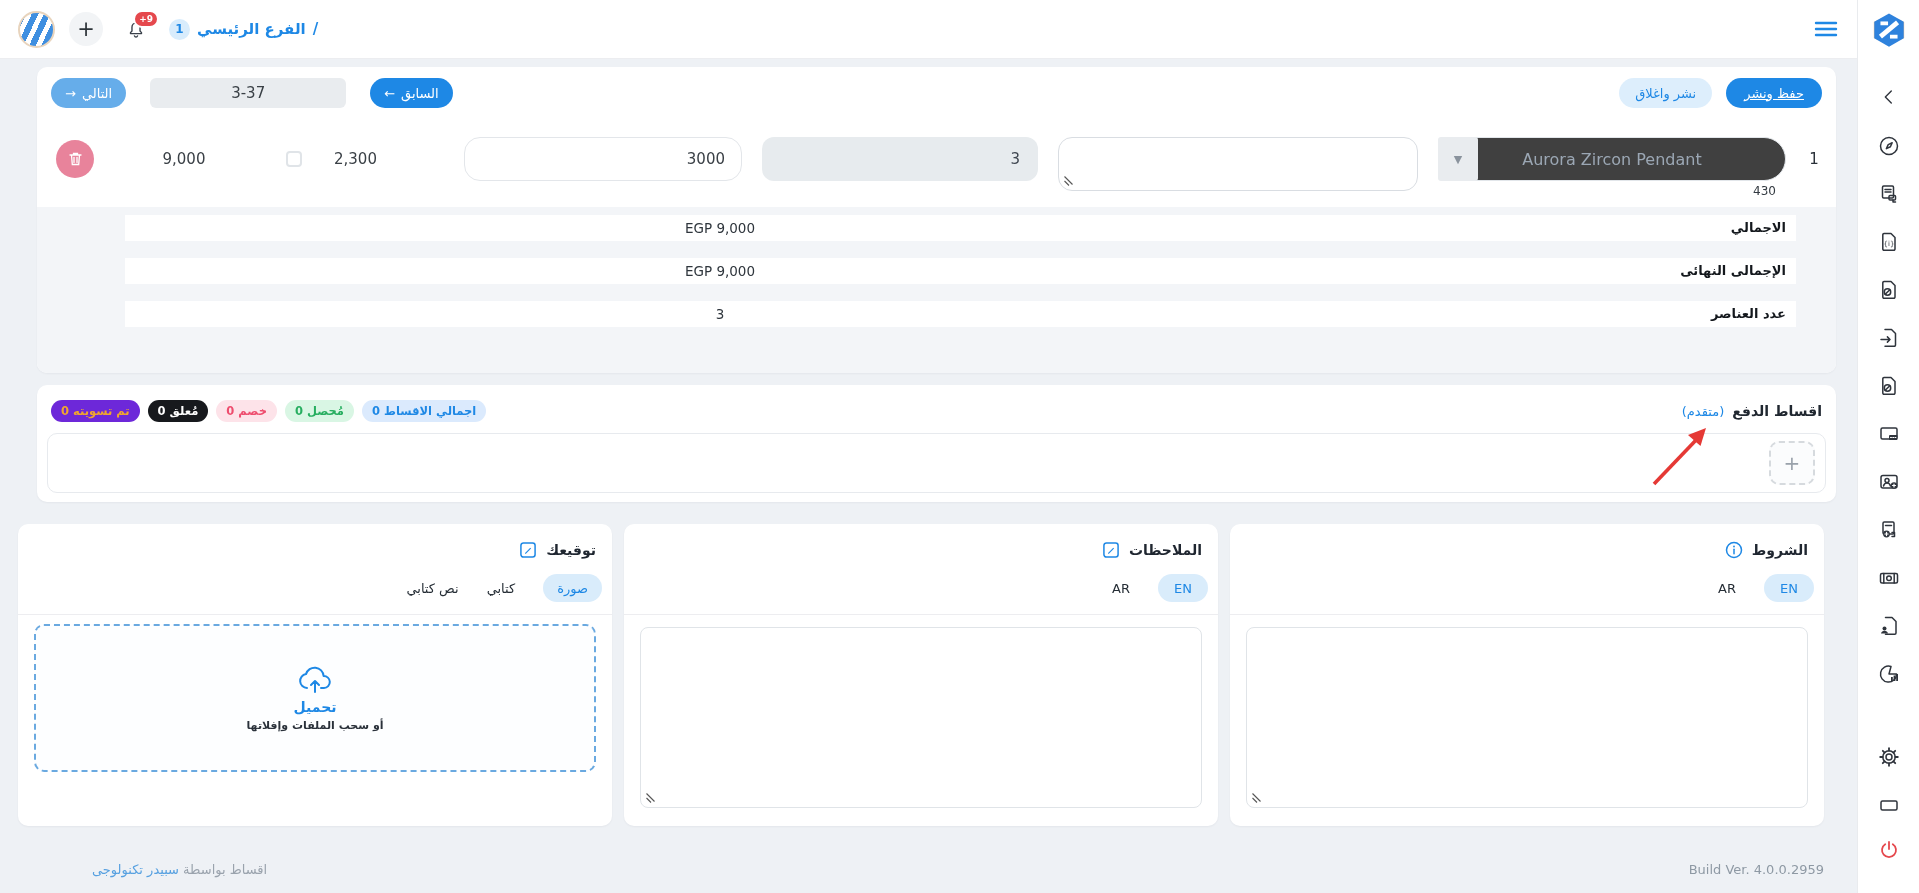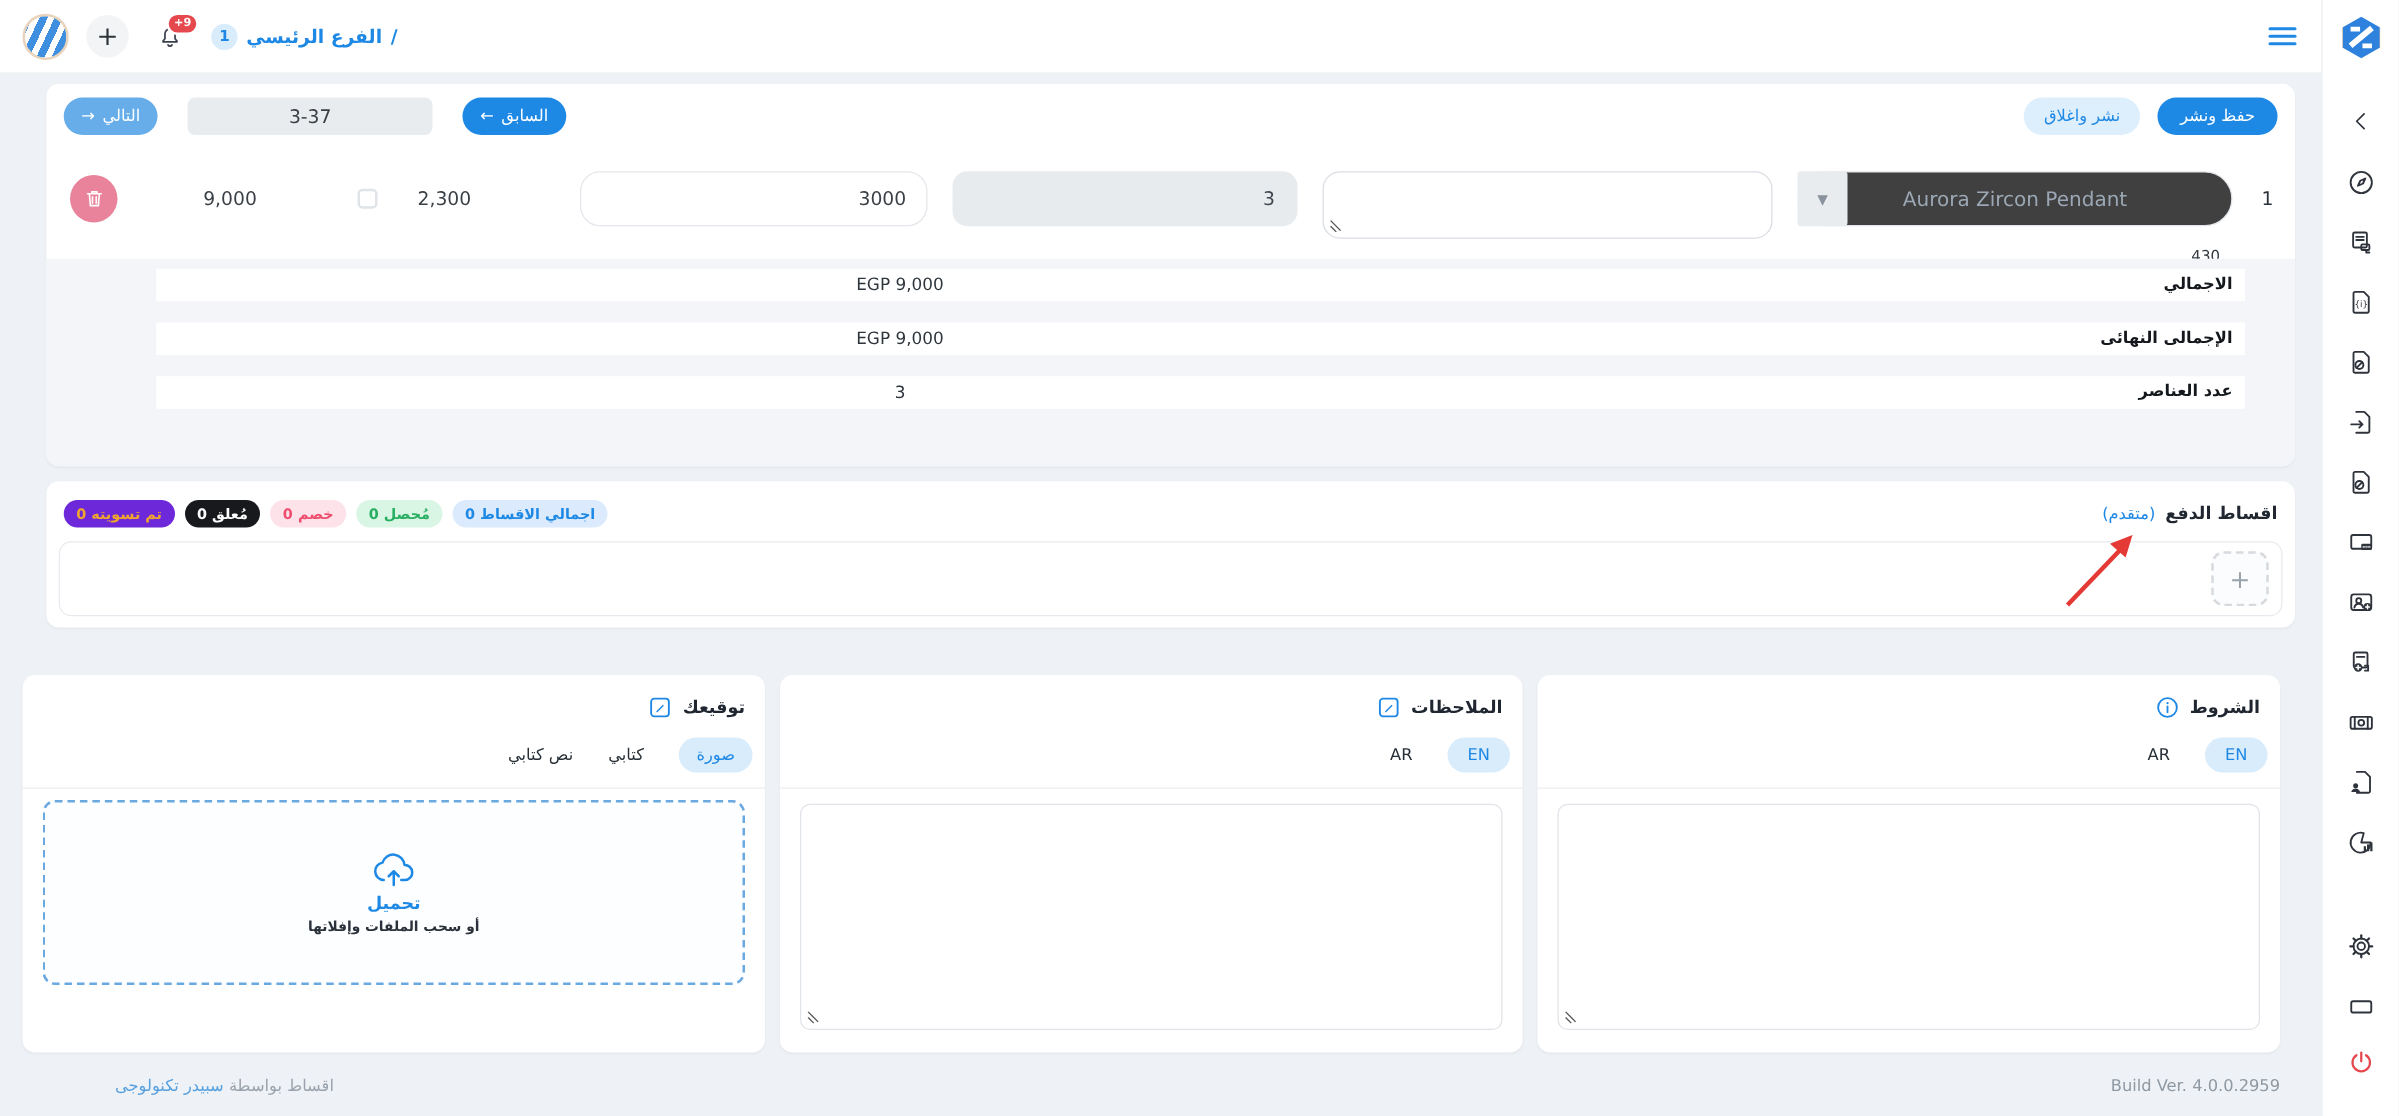--- a/index.html
+++ b/index.html
@@ -42,37 +42,37 @@
   #installments-card { left:37px; top:385px; width:1799px; height:117px; }
 
   
   .navrow { position:absolute; top:11px; left:14px; right:14px; height:32px; }
   .nav-left { position:absolute; left:0; top:0; display:flex; gap:24px; align-items:center; direction:ltr; }
   .nav-right { position:absolute; right:0; top:0; display:flex; gap:14px; align-items:center; direction:ltr;text-align:center; }
   .pill { border-radius:999px; display:inline-flex; align-items:center; justify-content:center;
     font-size:13px; cursor:pointer; gap:6px; }
   .btn-next { background:#66adea; color:#fff; height:30px; padding:0 14px; }
   .btn-prev { background:#1e88e5; color:#fff; height:30px; padding:0 14px; }
-  .btn-save { background:#1e88e5; color:#fff; height:30px; padding:0 18px; }
+  .btn-save { background:#1e88e5; color:#fff; height:30px; padding:0 18px;text-decoration:underline; }
   .btn-publish { background:#ddeefc; color:#1e88e5; height:30px; padding:0 16px; }
   .doc-number { width:196px; height:30px; background:#e9ecef; border-radius:6px; color:#3a4046;
     font-size:15px; display:flex; align-items:center; justify-content:center; }
 
   
   .prodrow { position:absolute; top:70px; left:14px; right:14px; height:72px; direction:rtl;
     display:flex; gap:20px; align-items:flex-start; }
   .row-index { line-height:44px; font-size:15px; color:#2a3139; width:16px; text-align:center; }
   .sel-wrap { position:relative; width:348px; }
   .sel-input { width:100%; height:44px; border:1px solid #e2e6ea; border-radius:22px; background:#404040;
     color:#9ba7b4; font-size:16px; text-align:center; padding:0 46px 0 46px; direction:ltr;
     font-family:inherit; }
   .sel-caret { position:absolute; left:0; top:0; width:40px; height:44px; background:#e9ecef;
     border-radius:3px; display:flex; align-items:center; justify-content:center; color:#8a939d;
     font-size:11px; cursor:pointer; }
-  .stock { font-size:12px; color:#333a41; margin-top:17px; padding-right:10px; text-align:right; }
+  .stock { font-size:12px; color:#333a41; margin-top:3px; padding-right:10px; text-align:right; }
   .desc-area { position:relative; width:360px; height:54px; border:1px solid #d9dde2; border-radius:14px; background:#fff; }
   .qty-field { width:276px; height:44px; background:#e7ebee; border-radius:12px; color:#3f4650;
     font-size:15px; display:flex; align-items:center; padding:0 18px; justify-content:flex-start; }
   .price-input { width:278px; height:44px; background:#fff; border:1px solid #e3e6ea; border-radius:16px;
     color:#3a4046; font-size:15px; text-align:right; padding:0 16px; font-family:inherit; }
   .cell-txt { width:110px; line-height:44px; text-align:left; font-size:15px; color:#3a4046; }
   .chk-wrap { width:40px; height:44px; display:flex; align-items:center; justify-content:center; }
   .checkbox { width:16px; height:16px; border:2px solid #e0e4e8; border-radius:4px; background:#fff; cursor:pointer; }
   .total-txt { width:140px; line-height:44px; text-align:center; font-size:15px; color:#3a4046; }
   .del-btn { width:38px; height:38px; margin-top:3px; border-radius:50%; background:#e8839b;
@@ -104,21 +104,21 @@
     border:1px solid #e7eaee; border-radius:10px; }
   .inst-add { position:absolute; right:10px; top:7px; width:46px; height:44px;
     border:2px dashed #d6dade; border-radius:10px; background:#fbfcfd; color:#9aa2ab;
     font-size:20px; display:flex; align-items:center; justify-content:center; cursor:pointer; }
 
   
   .red-arrow { position:absolute; left:1640px; top:420px; pointer-events:none; }
 
   
   .panel { position:absolute; top:524px; height:302px; width:594px; background:#fff; border-radius:10px;
-    box-shadow:0 1px 2px rgba(30,40,60,.05); direction:rtl;margin-top:16px; }
+    box-shadow:0 1px 2px rgba(30,40,60,.05); direction:rtl; }
   #panel-signature { left:18px; }
   #panel-notes { left:624px; }
   #panel-terms { left:1230px; }
   .panel-head { display:flex; align-items:center; gap:8px; padding:16px 16px 8px; }
   .panel-title { font-weight:bold; font-size:14px; color:#1f2630; }
   .tabs-row { display:flex; align-items:center; gap:28px; padding:6px 10px 12px;
     border-bottom:1px solid #ededf0; }
   .tab-pill { background:#d9ecfb; color:#1e88e5; border-radius:15px; height:28px; min-width:50px;
     padding:0 14px; display:flex; align-items:center; justify-content:center; font-size:13px; cursor:pointer; }
   .tab-plain { color:#262e36; font-size:13px; cursor:pointer; }

